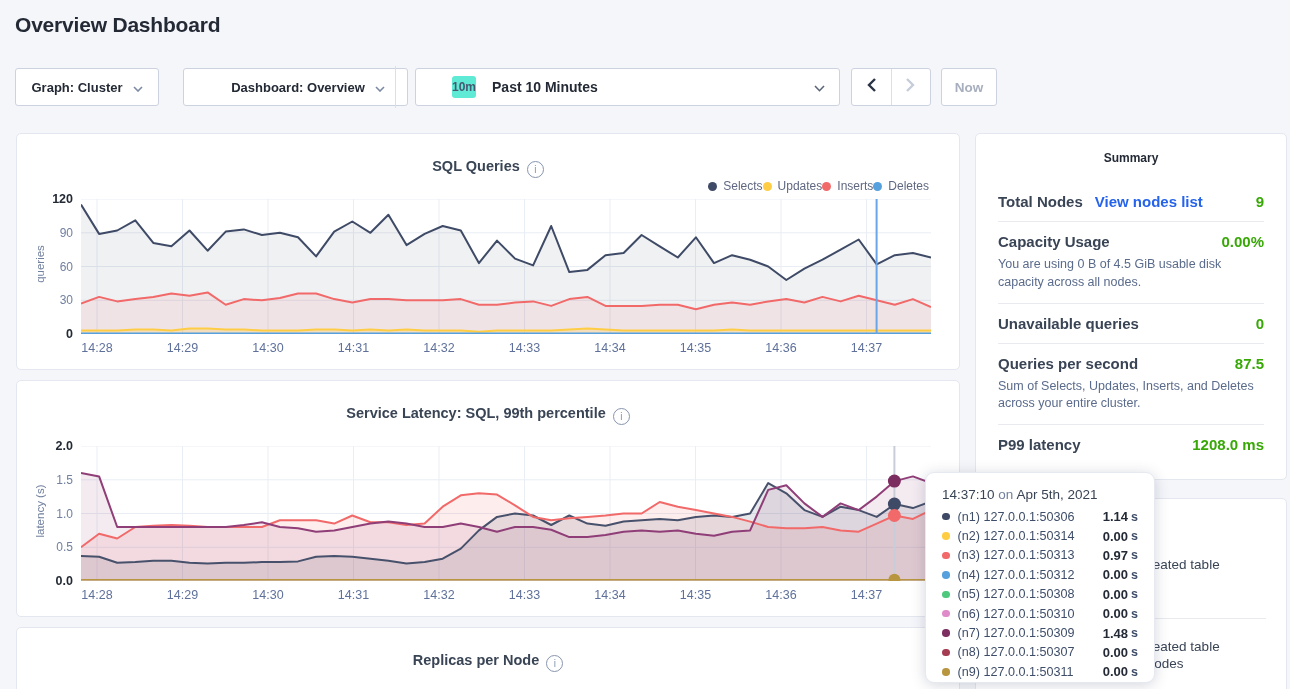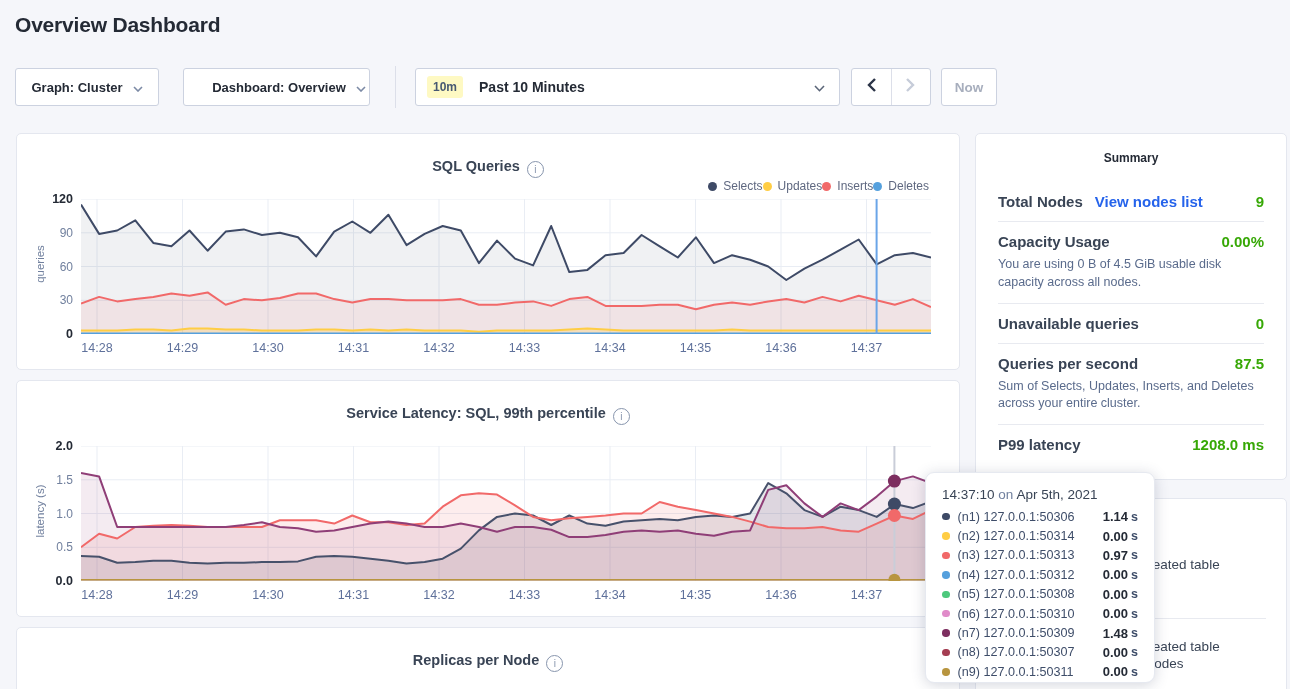--- a/index.html
+++ b/index.html
@@ -14,26 +14,26 @@
     font-size:21px;font-weight:600;color:#242a35;letter-spacing:-0.2px;
   }
   
   .btnbox{
     position:absolute;top:68px;height:38px;box-sizing:border-box;
     background:#fff;border:1px solid #ccd2e0;border-radius:3px;
     display:flex;align-items:center;justify-content:center;gap:10px;
     font-size:13px;font-weight:700;color:#242a35;cursor:pointer;
   }
   .dd1{left:15px;width:144px;}
-  .dd2{left:183px;width:187px;padding-left:25px;}
+  .dd2{left:183px;width:225px;padding-left:25px;}
   .tb-divider{position:absolute;left:395px;top:66px;width:1px;height:42px;background:#dcdfe9;}
   .timesel{left:415px;width:425px;justify-content:flex-start;padding:0 14px 0 11px;gap:0;}
   .time-badge{
-    background:#fef9c3;border-radius:3px;padding:4px 6px;
-    font-size:12px;font-weight:700;color:#475872;margin-right:16px;
+    background:#5eead4;border-radius:3px;padding:4px 0;
+    font-size:12px;font-weight:700;color:#475872;margin-right:16px;margin-left:25px;
   }
   .time-label{font-size:14px;font-weight:700;color:#242a35;}
   .timesel .chev{margin-left:auto;}
   .arrows{
     position:absolute;left:851px;top:68px;width:80px;height:38px;box-sizing:border-box;
     background:#fff;border:1px solid #ccd2e0;border-radius:3px;display:flex;
   }
   .arrowbtn{width:40px;height:100%;display:flex;align-items:center;justify-content:center;cursor:pointer;}
   .arrowbtn.prev{border-right:1px solid #dcdfe9;}
   .nowbtn{left:941px;width:56px;color:#a7aebd;font-size:13.5px;}

